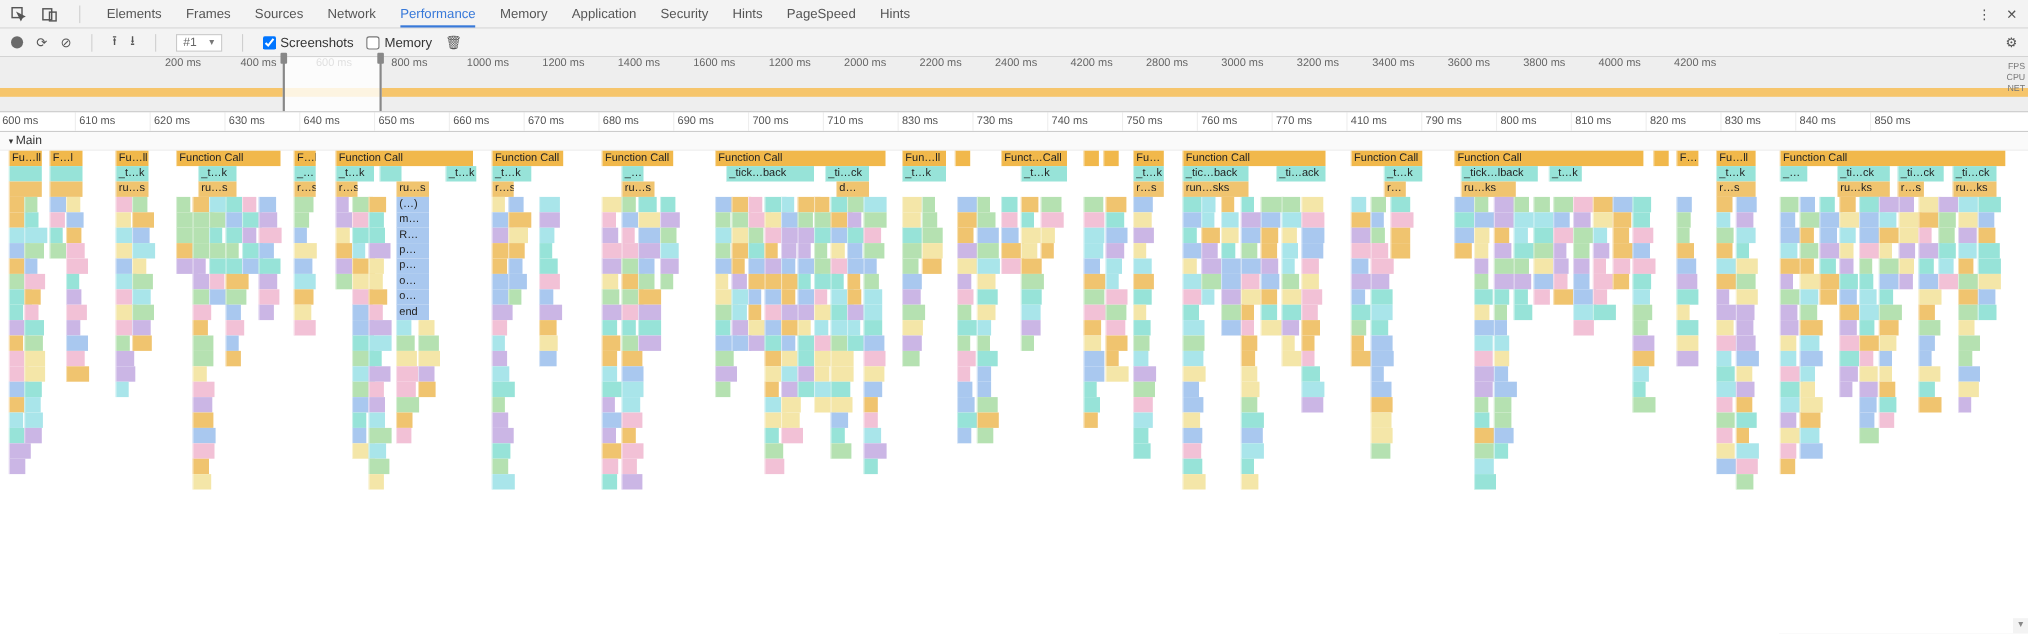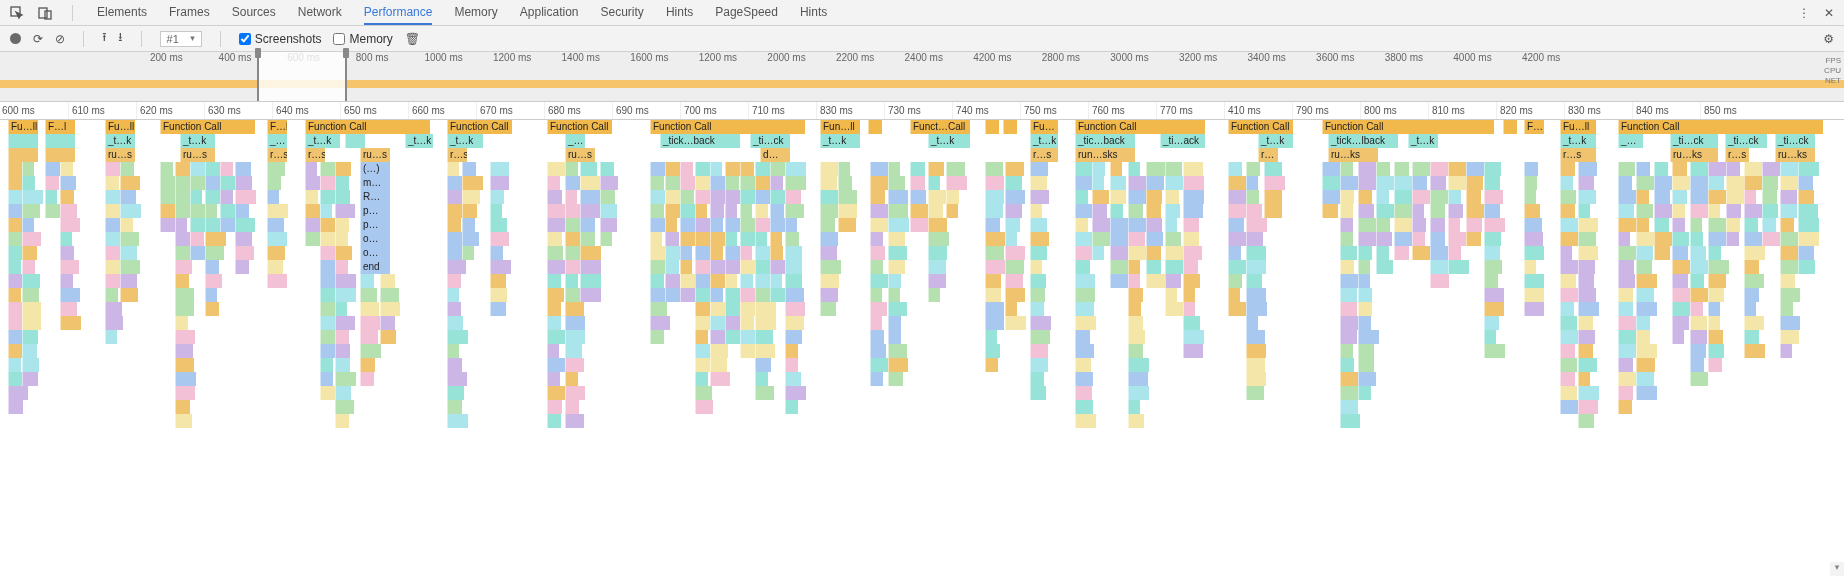--- a/index.html
+++ b/index.html
@@ -190,20 +190,21 @@
     <span>790 ms</span>
     <span>800 ms</span>
     <span>810 ms</span>
     <span>820 ms</span>
     <span>830 ms</span>
     <span>840 ms</span>
     <span>850 ms</span>
   </div>
 
 <div class="tracks">
+  <div class="track-head main">Main</div>
   <div class="flame" id="flame">
       <div class="bar c-scr" style="left: 8px; top: 0px; width: 30px;">Fu…ll</div>
       <div class="bar c-scr" style="left: 45px; top: 0px; width: 30px;">F…l</div>
       <div class="bar c-scr" style="left: 105px; top: 0px; width: 30px;">Fu…ll</div>
       <div class="bar c-scr" style="left: 160px; top: 0px; width: 95px;">Function Call</div>
       <div class="bar c-scr" style="left: 267px; top: 0px; width: 20px;">F…l</div>
       <div class="bar c-scr" style="left: 305px; top: 0px; width: 125px;">Function Call</div>
       <div class="bar c-scr" style="left: 447px; top: 0px; width: 65px;">Function Call</div>
       <div class="bar c-scr" style="left: 547px; top: 0px; width: 65px;">Function Call</div>
       <div class="bar c-scr" style="left: 650px; top: 0px; width: 155px;">Function Call</div>

